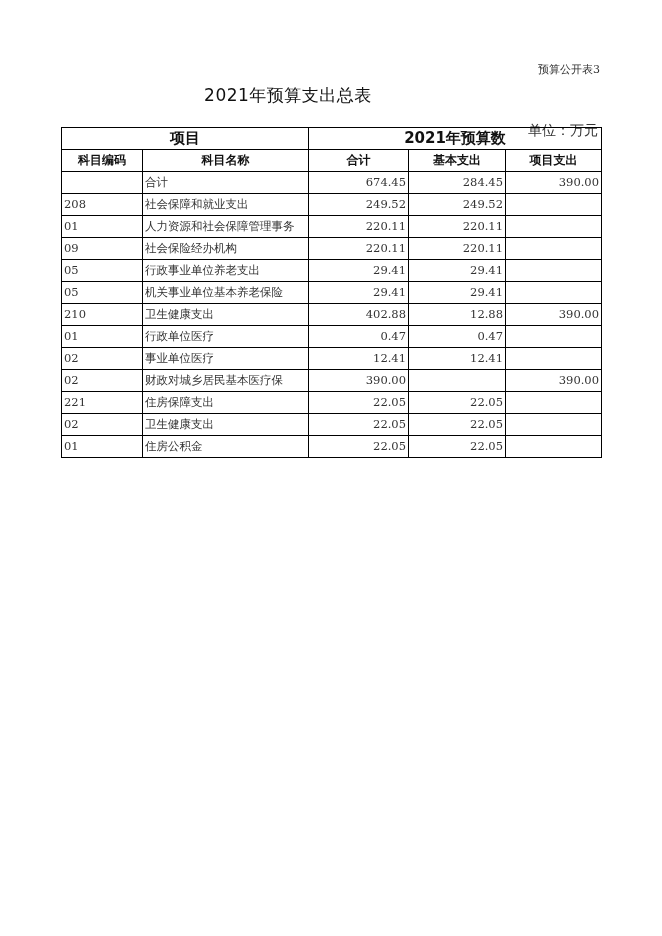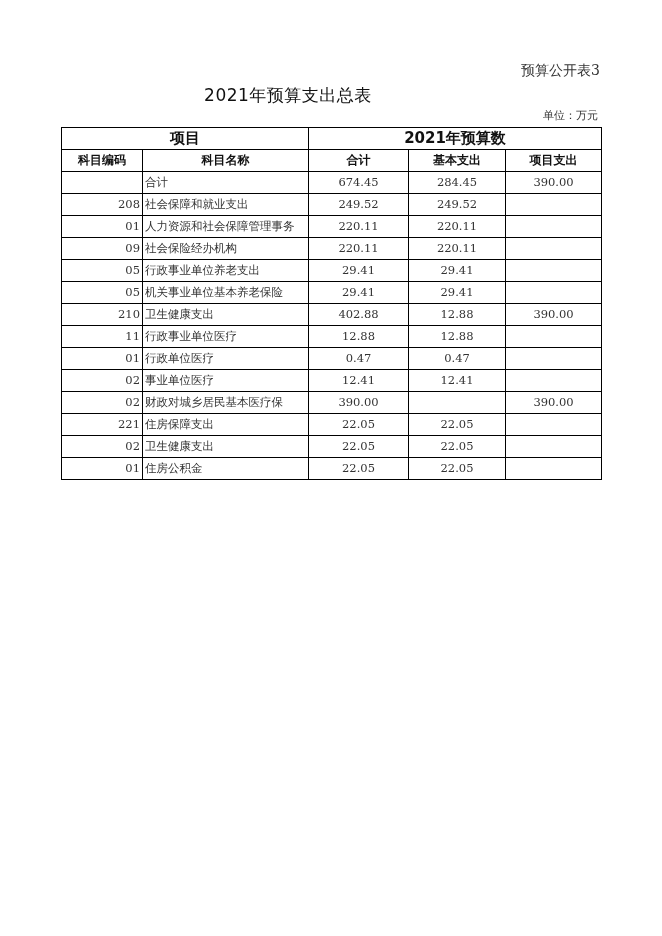--- a/index.html
+++ b/index.html
@@ -12,39 +12,39 @@
       height: 936px;
       position: relative;
       font-family: "DejaVu Serif", "Liberation Serif", serif;
       color: #222222;
       overflow: hidden;
     }
     .form-no {
       position: absolute;
       right: 62px;
       top: 62px;
-      font-size: 14px;
+      font-size: 11px;
       color: #333;
     }
     .title {
       position: absolute;
       left: 0;
       width: 576px;
       top: 84px;
       text-align: center;
       font-family: "DejaVu Sans", "Liberation Sans", sans-serif;
       font-size: 17px;
       color: #111;
       letter-spacing: 0.5px;
     }
     .unit {
       position: absolute;
       right: 64px;
-      top: 108px;
-      font-size: 11px;
+      top: 122px;
+      font-size: 14px;
       color: #333;
       margin-left: 20px;
     }
     table.budget {
       position: absolute;
       left: 61px;
       top: 127px;
       border-collapse: collapse;
       table-layout: fixed;
       width: 540px;
@@ -61,23 +61,23 @@
     table.budget th {
       font-family: "DejaVu Sans", "Liberation Sans", sans-serif;
       font-weight: bold;
       font-size: 12px;
       text-align: center;
       color: #111;
     }
     table.budget th.group {
       font-size: 15px;
     }
-    td.code { text-align: right; }
+    td.code { text-align: left; }
     td.name { text-align: left; }
-    td.num { text-align: center; }
+    td.num { text-align: right; }
     .lvl1 { padding-left: 2px; }
     .lvl2 { padding-left: 14px; }
     .lvl3 { padding-left: 26px; }
     .nlvl1 { padding-left: 2px; }
     .nlvl2 { padding-left: 14px; }
     .nlvl3 { padding-left: 26px; margin-left: 28px; }
     td.code, td.name, td.num { color: #333; }
     table.budget { border: 1px solid #000; }
   </style>
 </head>
@@ -152,27 +152,20 @@
       <td class="num"></td>
     </tr>
     <tr>
       <td class="code lvl1">210</td>
       <td class="name nlvl1">卫生健康支出</td>
       <td class="num">402.88</td>
       <td class="num">12.88</td>
       <td class="num">390.00</td>
     </tr>
     <tr>
-      <td class="code lvl2">11</td>
-      <td class="name nlvl2">行政事业单位医疗</td>
-      <td class="num">12.88</td>
-      <td class="num">12.88</td>
-      <td class="num"></td>
-    </tr>
-    <tr>
       <td class="code lvl3">01</td>
       <td class="name nlvl3">行政单位医疗</td>
       <td class="num">0.47</td>
       <td class="num">0.47</td>
       <td class="num"></td>
     </tr>
     <tr>
       <td class="code lvl3">02</td>
       <td class="name nlvl3">事业单位医疗</td>
       <td class="num">12.41</td>

